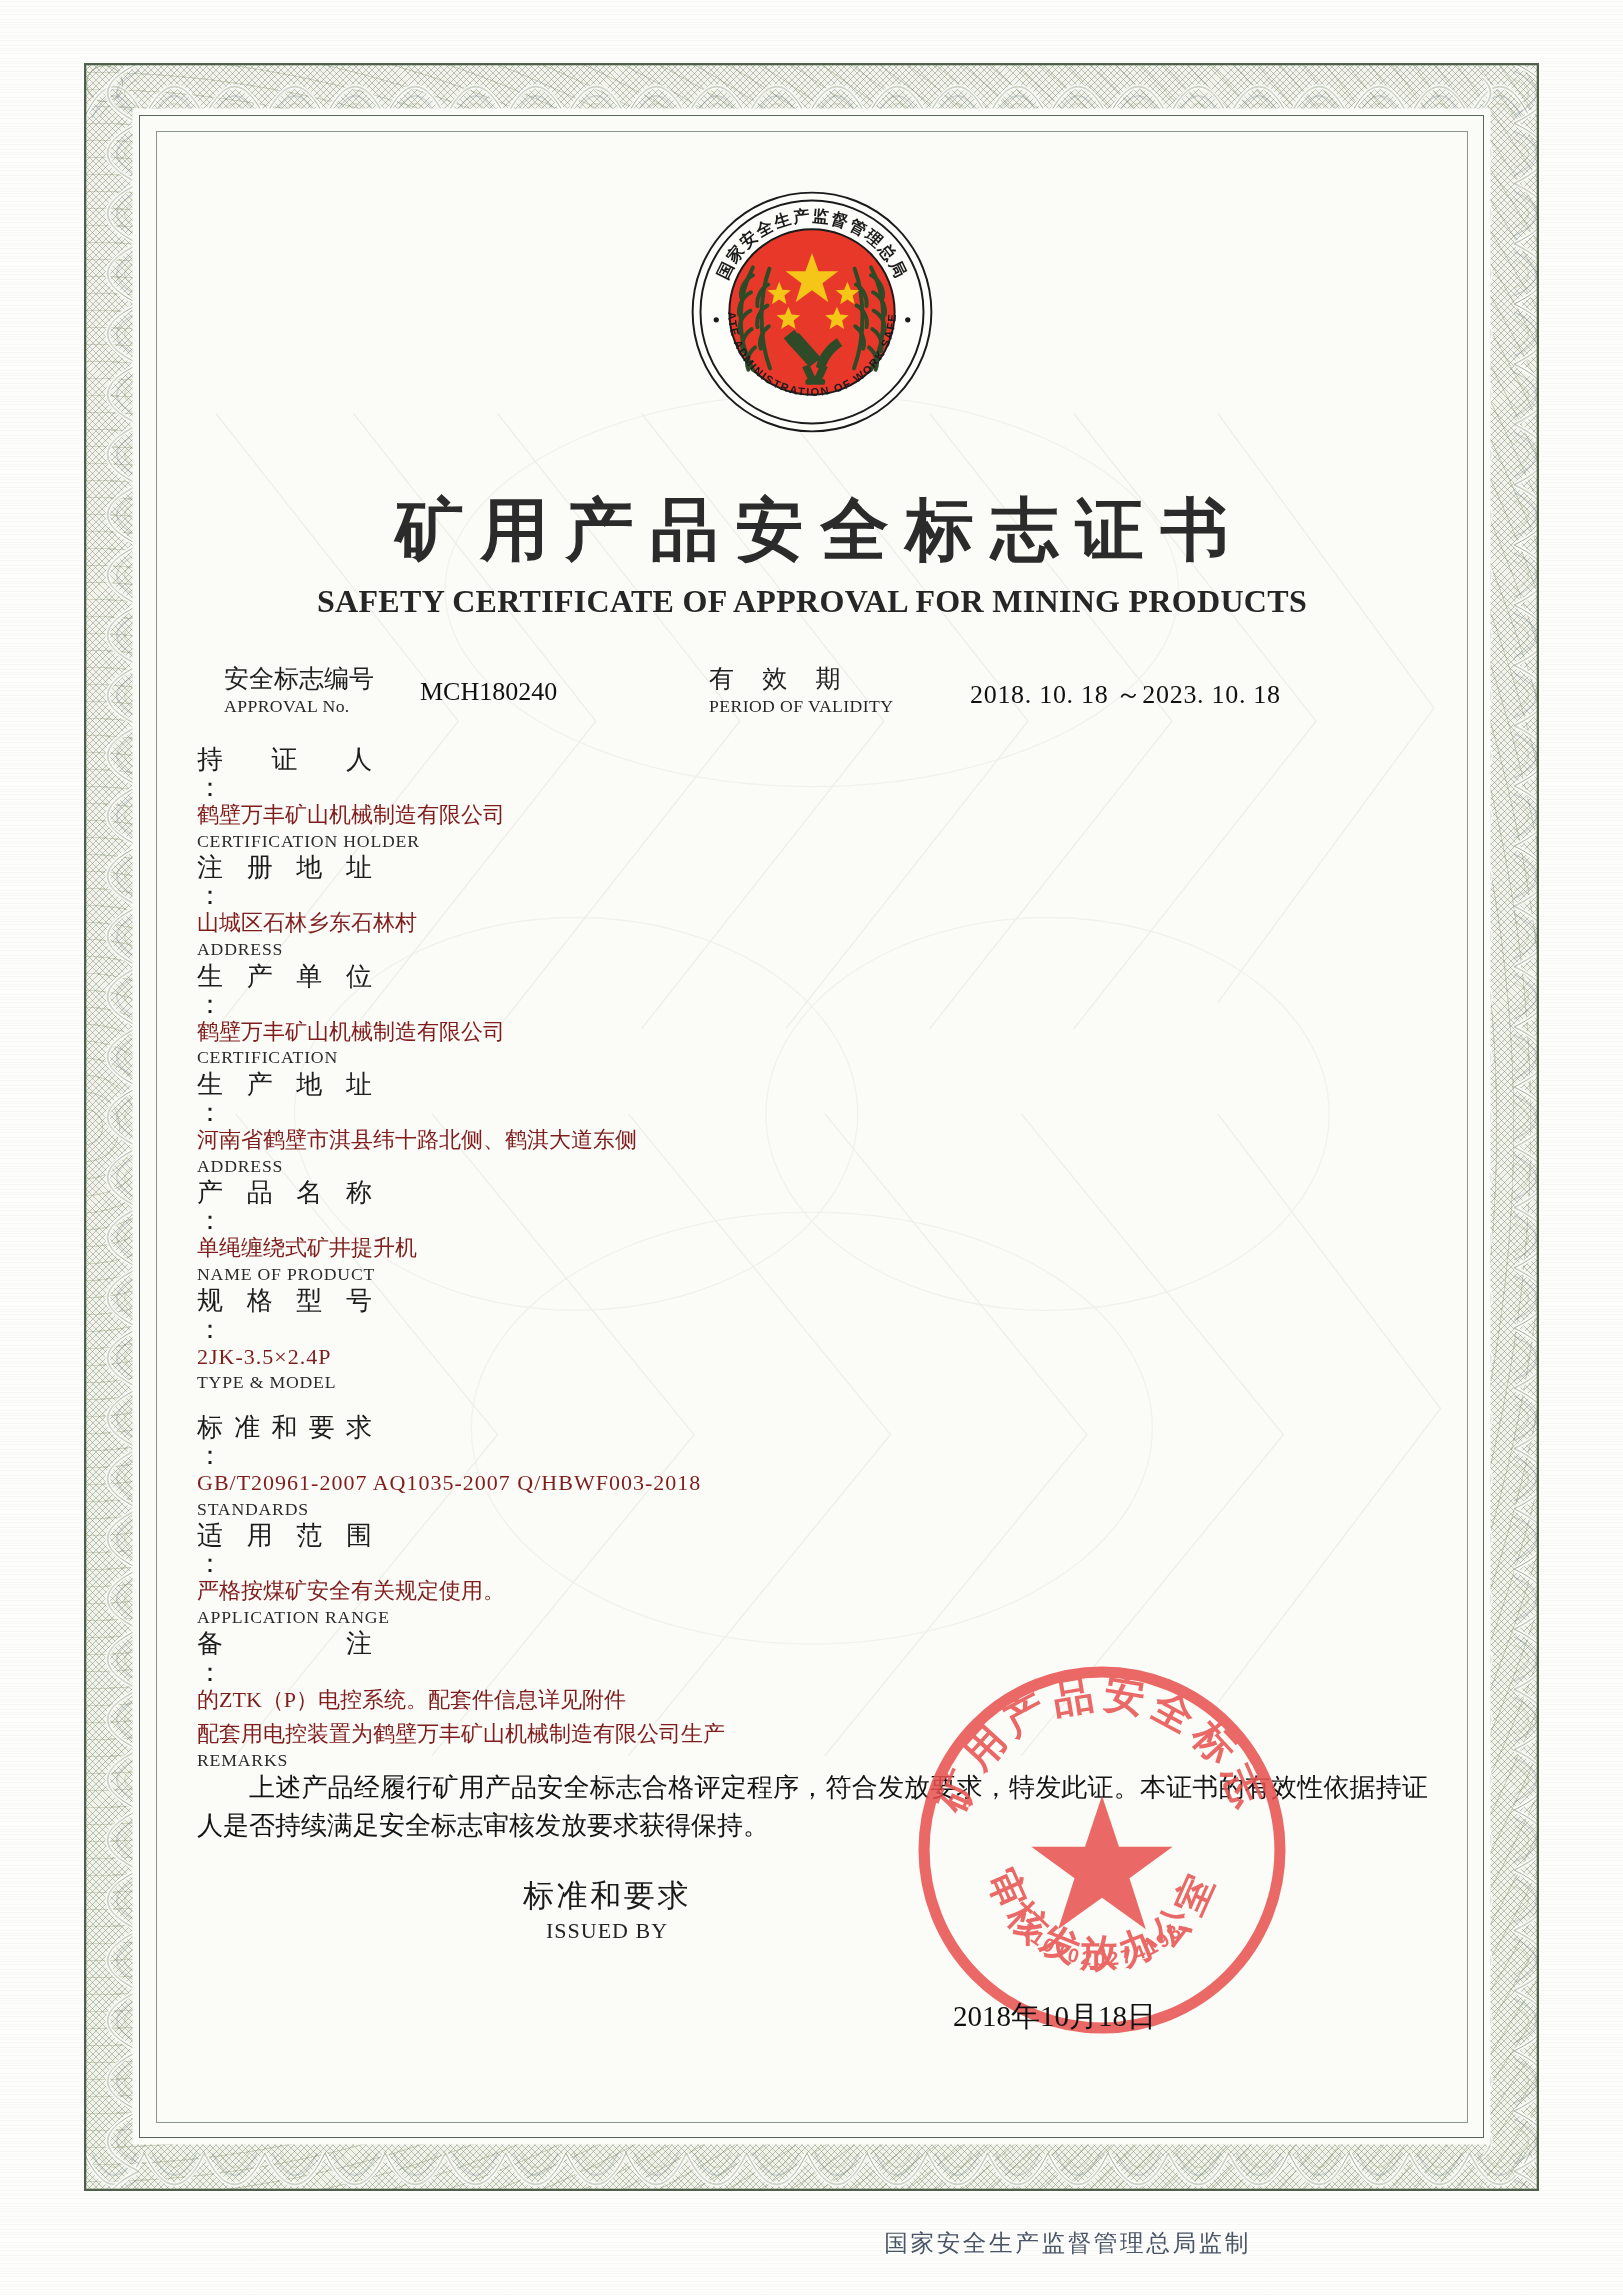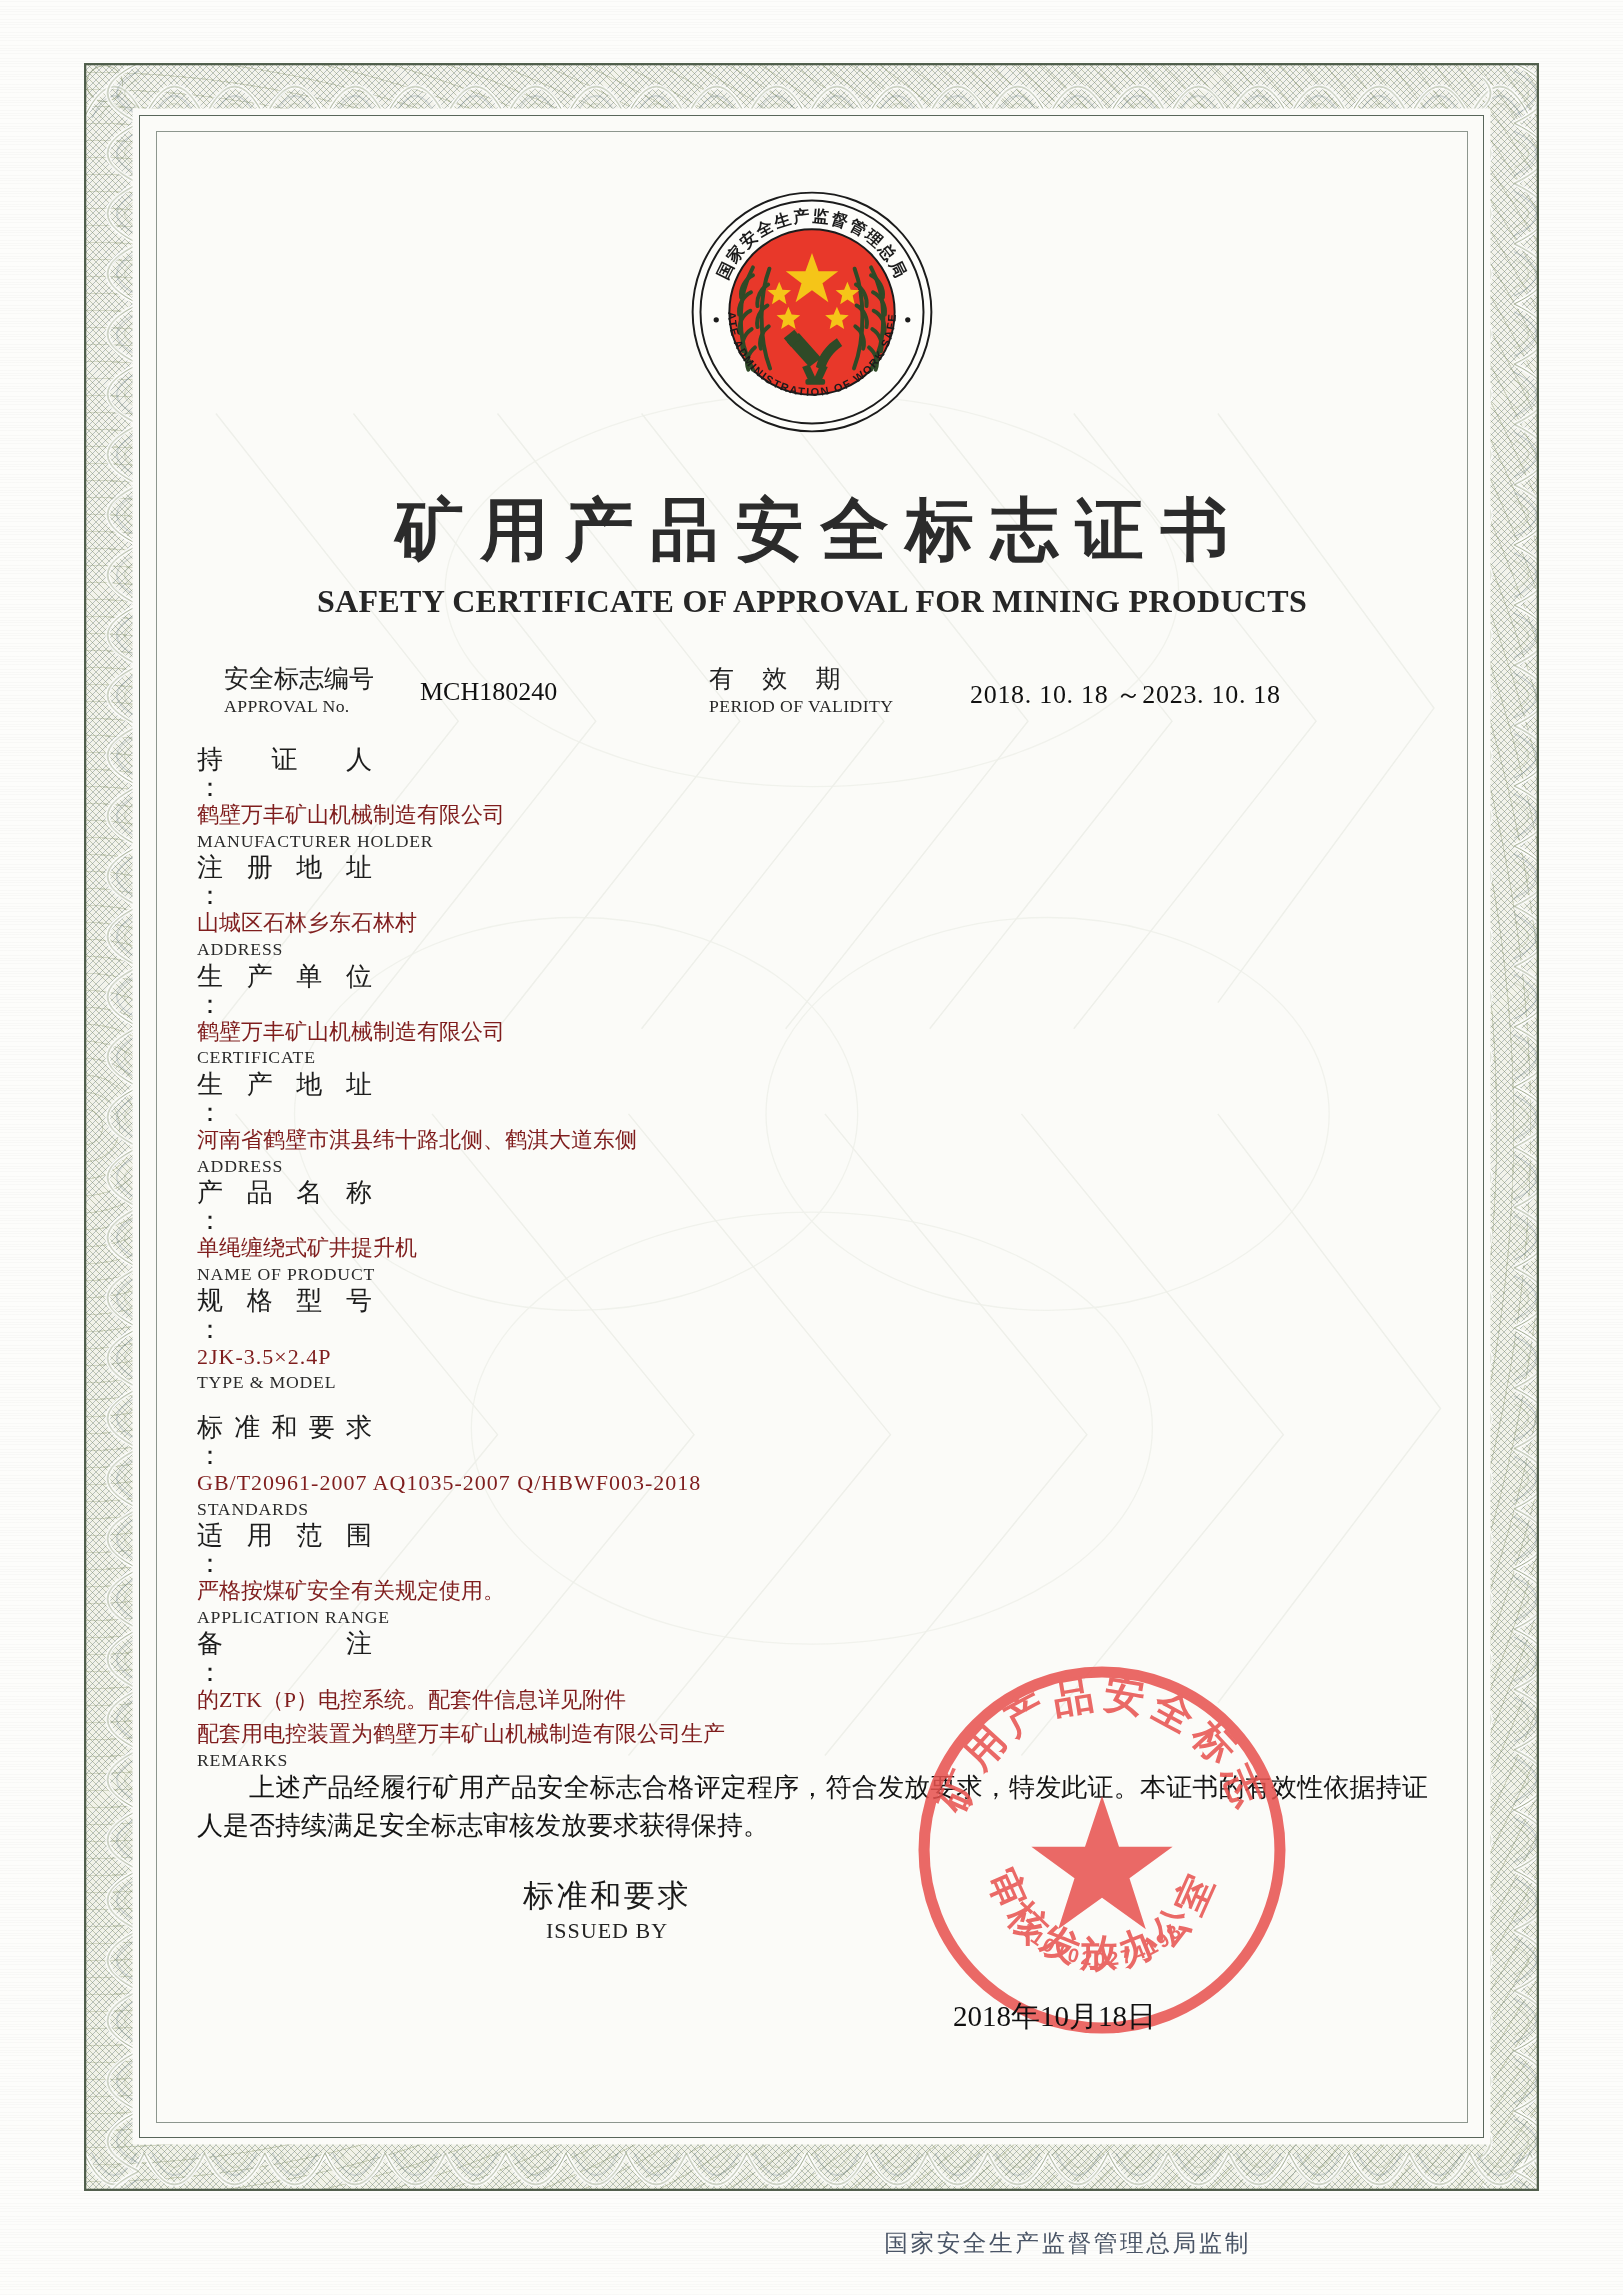--- a/index.html
+++ b/index.html
@@ -477,39 +477,39 @@
     </div>
 
     <div id="fields">
 
       <div class="field">
         <div class="field-line">
           <div class="field-label-cn">持证人</div>
           <div class="field-colon">：</div>
           <div class="field-value">鹤壁万丰矿山机械制造有限公司</div>
         </div>
-        <div class="field-label-en">MANUFACTURER HOLDER</div>
+        <div class="field-label-en">CERTIFICATION HOLDER</div>
       </div>
 
       <div class="field">
         <div class="field-line">
           <div class="field-label-cn">注册地址</div>
           <div class="field-colon">：</div>
           <div class="field-value">山城区石林乡东石林村</div>
         </div>
         <div class="field-label-en">ADDRESS</div>
       </div>
 
       <div class="field">
         <div class="field-line">
           <div class="field-label-cn">生产单位</div>
           <div class="field-colon">：</div>
           <div class="field-value">鹤壁万丰矿山机械制造有限公司</div>
         </div>
-        <div class="field-label-en">CERTIFICATE</div>
+        <div class="field-label-en">CERTIFICATION</div>
       </div>
 
       <div class="field">
         <div class="field-line">
           <div class="field-label-cn">生产地址</div>
           <div class="field-colon">：</div>
           <div class="field-value">河南省鹤壁市淇县纬十路北侧、鹤淇大道东侧</div>
         </div>
         <div class="field-label-en">ADDRESS</div>
       </div>

